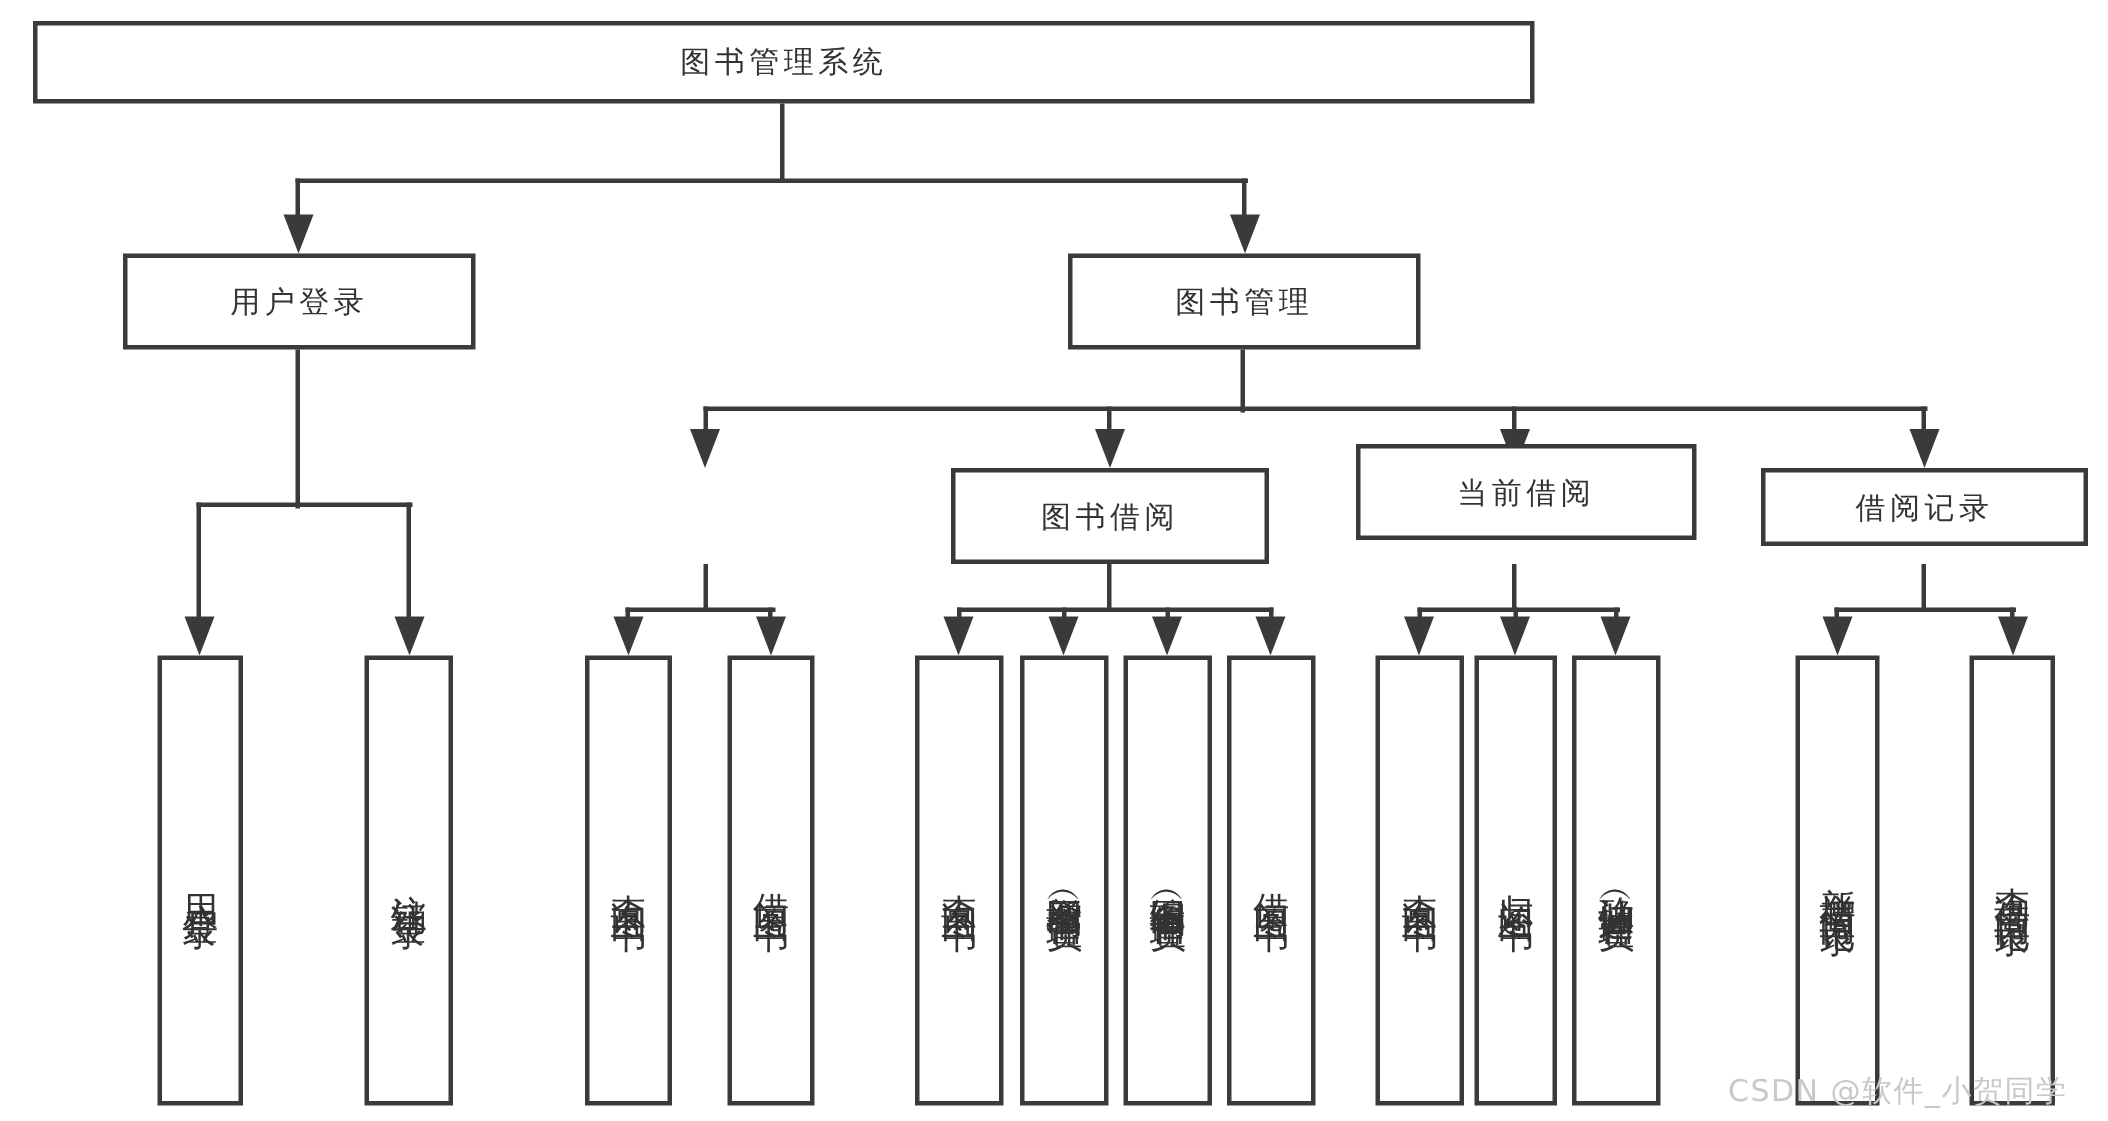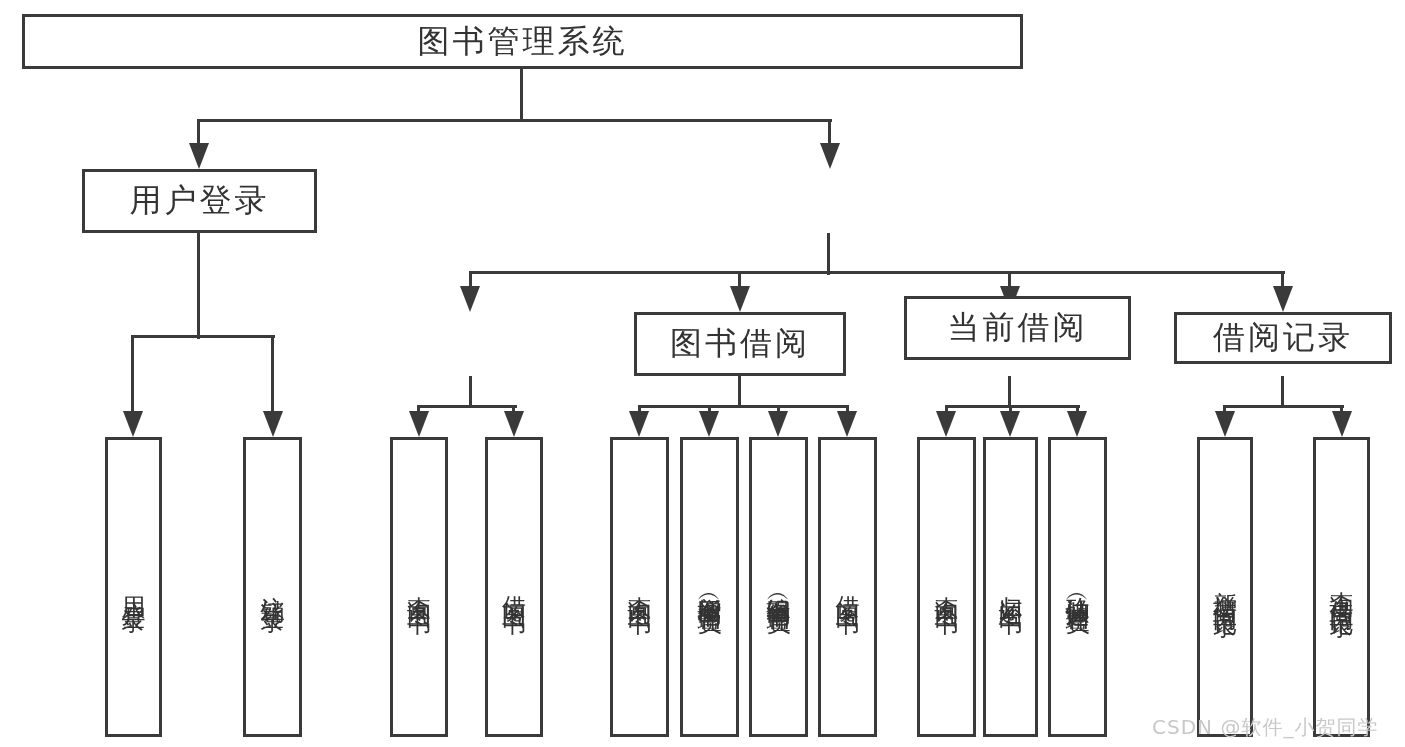--- a/index.html
+++ b/index.html
@@ -14,21 +14,21 @@
   }
   
   .hbox {
     position: absolute;
     box-sizing: border-box;
     border: 3px solid #3a3a3a;
     background: #ffffff;
     display: flex;
     align-items: center;
     justify-content: center;
-    font-size: 32px;
+    font-size: 20px;
     letter-spacing: 3px;
     color: #333333;
     white-space: nowrap;
   }
   
   .vbox {
     position: absolute;
     top: 437px;
     height: 300px;
     box-sizing: border-box;
@@ -83,20 +83,23 @@
 
   <div class="line" style="left:520px; top:69px; width:3px; height:53px;"></div>
   <div class="line" style="left:197px; top:119px; width:635px; height:3px;"></div>
   <div class="line" style="left:197px; top:119px; width:3px; height:28px;"></div>
   <div class="arrow" style="left:189px; top:143px;"></div>
   <div class="line" style="left:828px; top:119px; width:3px; height:28px;"></div>
   <div class="arrow" style="left:820px; top:143px;"></div>
 
   <div class="hbox" style="left:82px; top:169px; width:235px; height:64px;">
     <span>用户登录</span>
+  </div>
+  <div class="hbox" style="left:712px; top:169px; width:235px; height:64px;">
+    <span>图书管理</span>
   </div>
 
   <div class="line" style="left:197px; top:233px; width:3px; height:106px;"></div>
   <div class="line" style="left:131px; top:335px; width:144px; height:3px;"></div>
   <div class="line" style="left:131px; top:335px; width:3px; height:80px;"></div>
   <div class="arrow" style="left:123px; top:411px;"></div>
   <div class="line" style="left:271px; top:335px; width:3px; height:80px;"></div>
   <div class="arrow" style="left:263px; top:411px;"></div>
 
   <div class="line" style="left:827px; top:233px; width:3px; height:42px;"></div>

